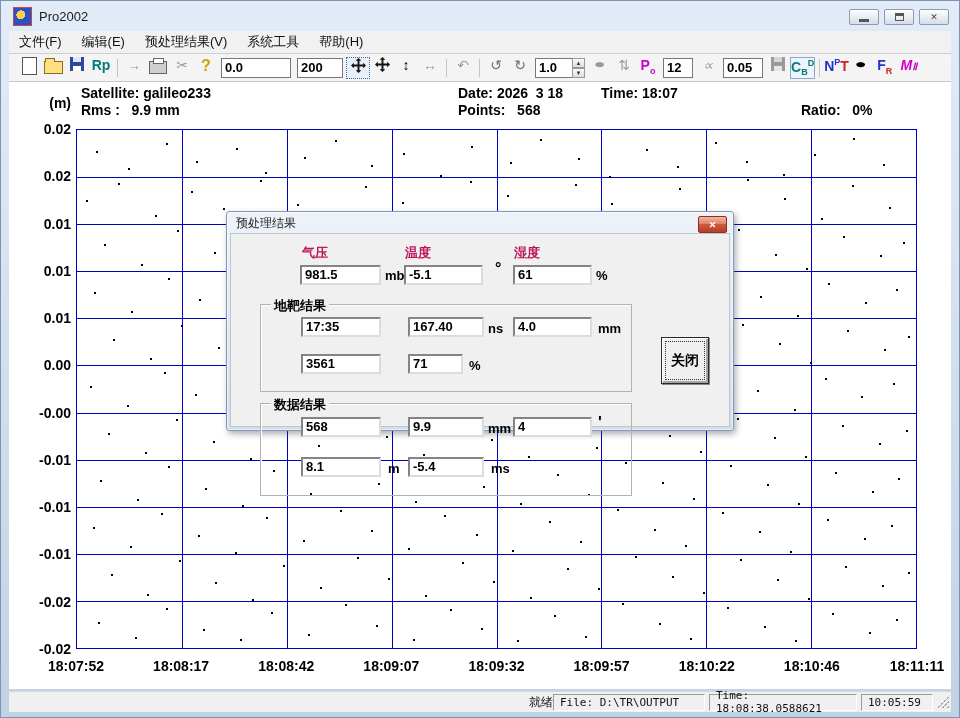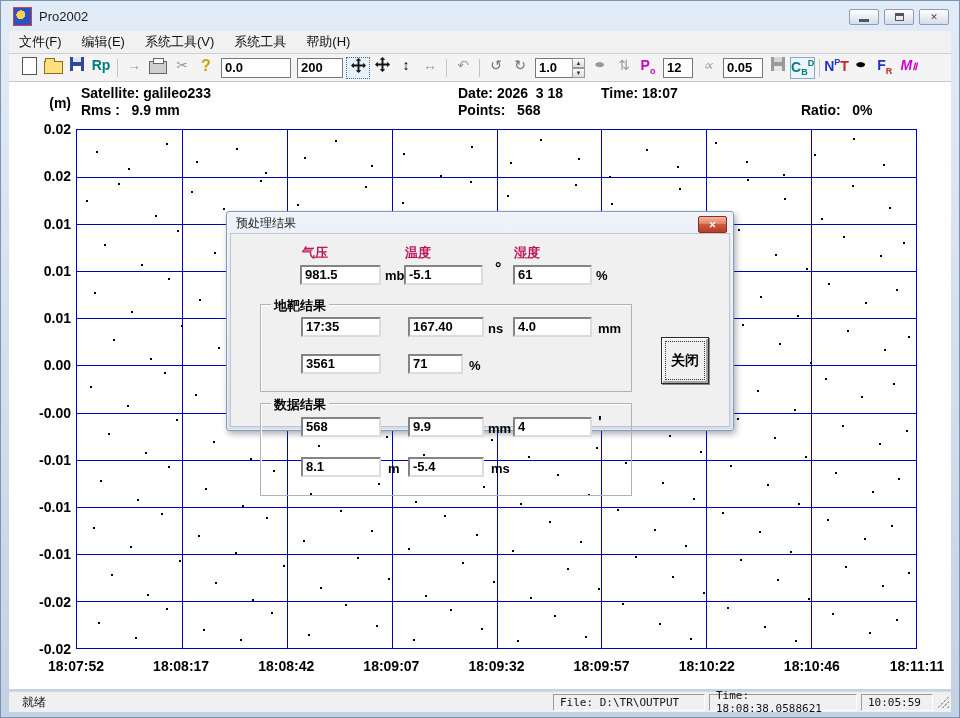--- a/index.html
+++ b/index.html
@@ -76,21 +76,21 @@
   .unit{position:absolute;font-weight:bold;font-size:13px;color:#000;}
   .grp{position:absolute;border:1px solid #b2b2b2;box-shadow:1px 1px 0 #fff inset;}
   .grp-title{position:absolute;left:10px;top:-8px;background:#f0f0f0;padding:0 3px;font-weight:bold;font-size:13px;}
   .close-btn{position:absolute;left:430px;top:103px;width:48px;height:47px;background:#f0f0f0;
              border:1px solid #2a2a2a;box-shadow:inset 1px 1px 0 #fff,inset -2px -2px 0 #a5a5a5,1px 1px 0 #888;
              display:flex;align-items:center;justify-content:center;font-weight:bold;font-size:14px;box-sizing:border-box;}
   .close-btn .focus{position:absolute;inset:3px;border:1px dotted #333;}
   
   .statusbar{position:absolute;left:8px;right:8px;top:690px;height:21px;background:#f0f0f0;
              display:flex;align-items:center;font-size:12px;color:#111;box-sizing:border-box;border-top:1px solid #d8d8d8;}
-  .sb-ready{padding-left:13px;flex:1;}
+  .sb-ready{padding-left:13px;flex:1;text-align:right;}
   .sb-panel{height:17px;border:1px solid;border-color:#9b9b9b #fff #fff #9b9b9b;margin-right:4px;
             display:flex;align-items:center;padding:0 6px;font-family:"DejaVu Sans Mono",monospace;font-size:11px;box-sizing:border-box;}
   .grip{width:12px;height:12px;margin-right:2px;
         background:linear-gradient(135deg,transparent 50%,#aaa 50%,#aaa 55%,transparent 55%,transparent 70%,#aaa 70%,#aaa 75%,transparent 75%,transparent 90%,#aaa 90%);}
 </style>
 </head>
 <body>
 
 <div class="frame">
 
@@ -106,21 +106,21 @@
         </div>
       <div class="win-btn">
           <span>✕</span>
         </div>
     </div>
   </div>
 
   <div class="menubar">
     <div class="menu-item">文件(F)</div>
     <div class="menu-item">编辑(E)</div>
-    <div class="menu-item">系统工具(V)</div>
+    <div class="menu-item">预处理结果(V)</div>
     <div class="menu-item">系统工具</div>
     <div class="menu-item">帮助(H)</div>
   </div>
 
   <div class="toolbar">
     <div class="tb-btn">
         <div class="doc-icon"></div>
       </div>
     <div class="tb-btn">
         <div class="folder-icon"></div>

